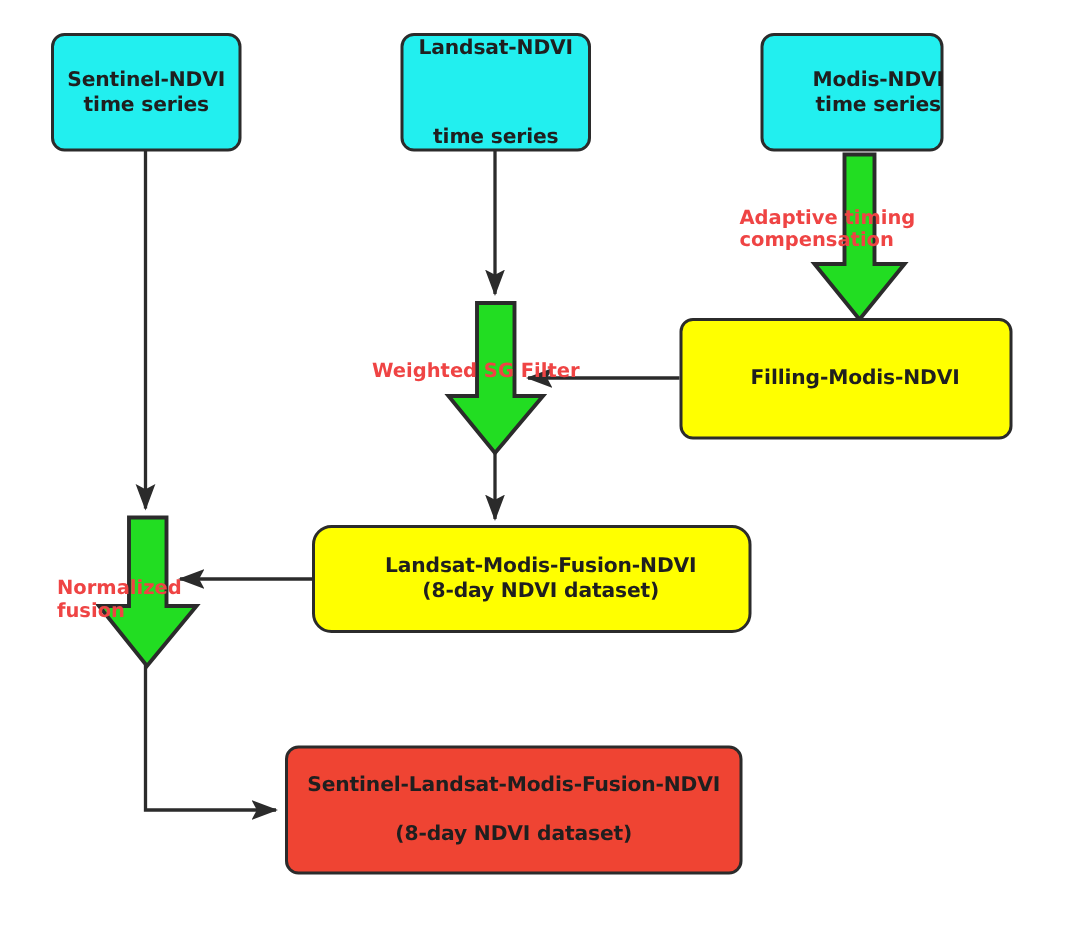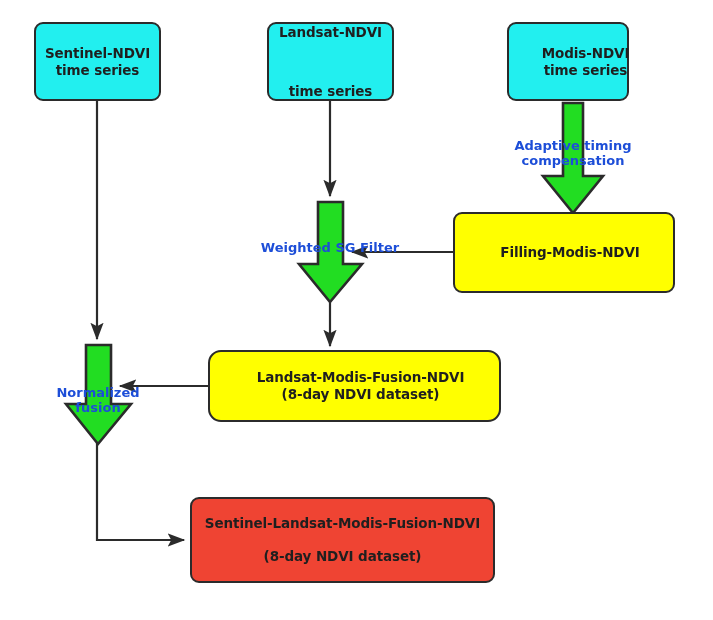--- a/index.html
+++ b/index.html
@@ -41,23 +41,22 @@
   }
   .node-box .line {
     display: block;
     white-space: nowrap;
   }
   .box-cyan { background: #22efef; }
   .box-yellow { background: #ffff00; padding-left: 12px; }
   .box-red { background: #ef4433; gap: 16px; }
   .edge-label {
     position: absolute;
-    color: #1d4ed8;
+    color: #ef4444;
     font-weight: bold;
-    text-align: center;
     line-height: 1.18;
     white-space: nowrap;
     pointer-events: none;
   }
   .edge-label .line { display: block; }
 </style>
 </head>
 <body>
 
 <div id="canvas">

